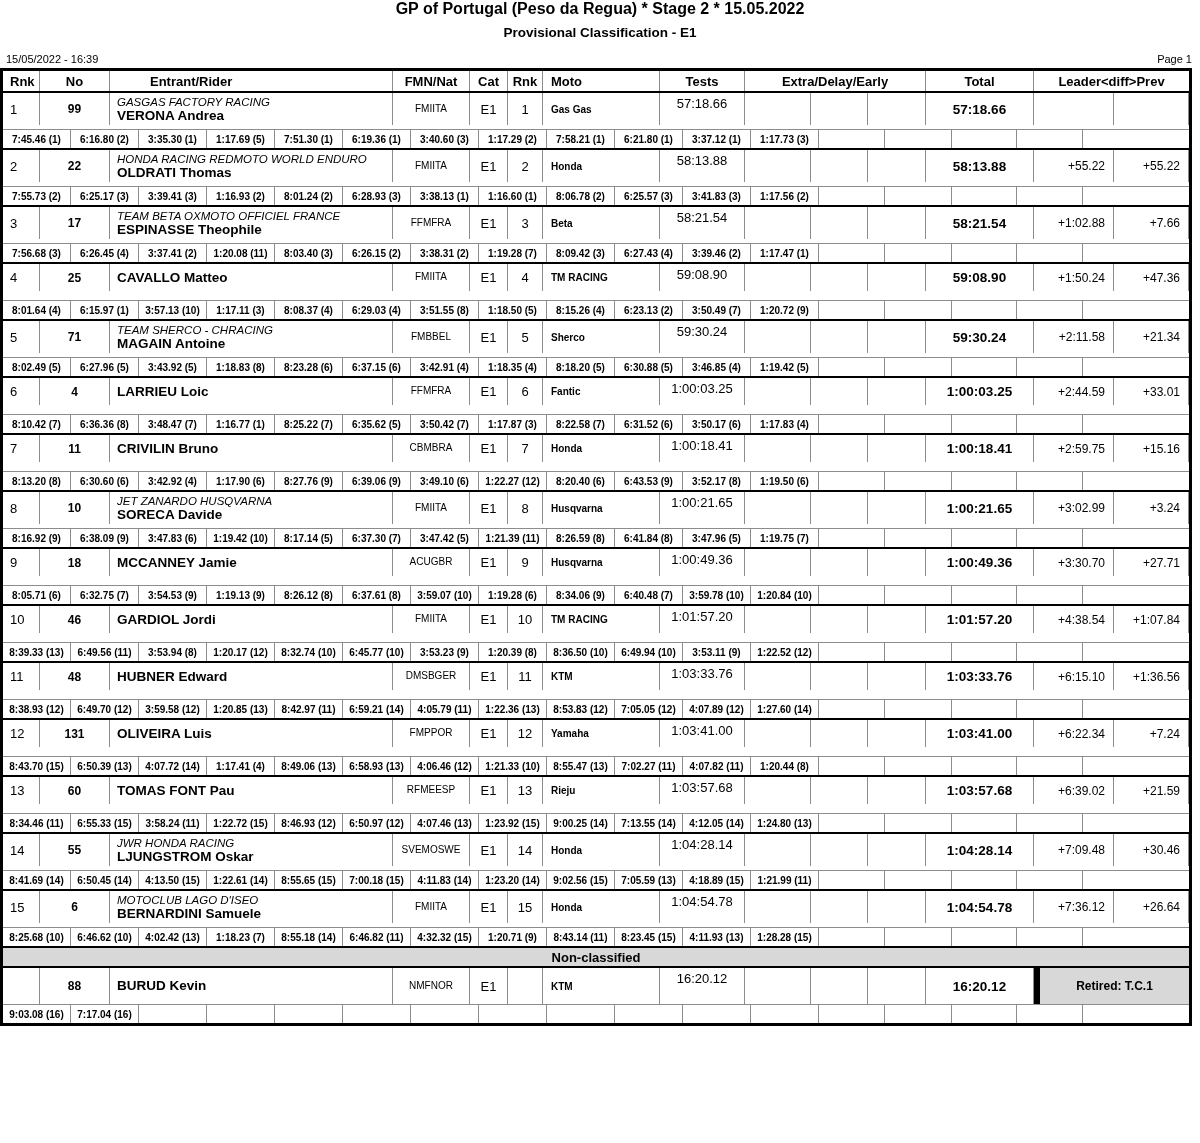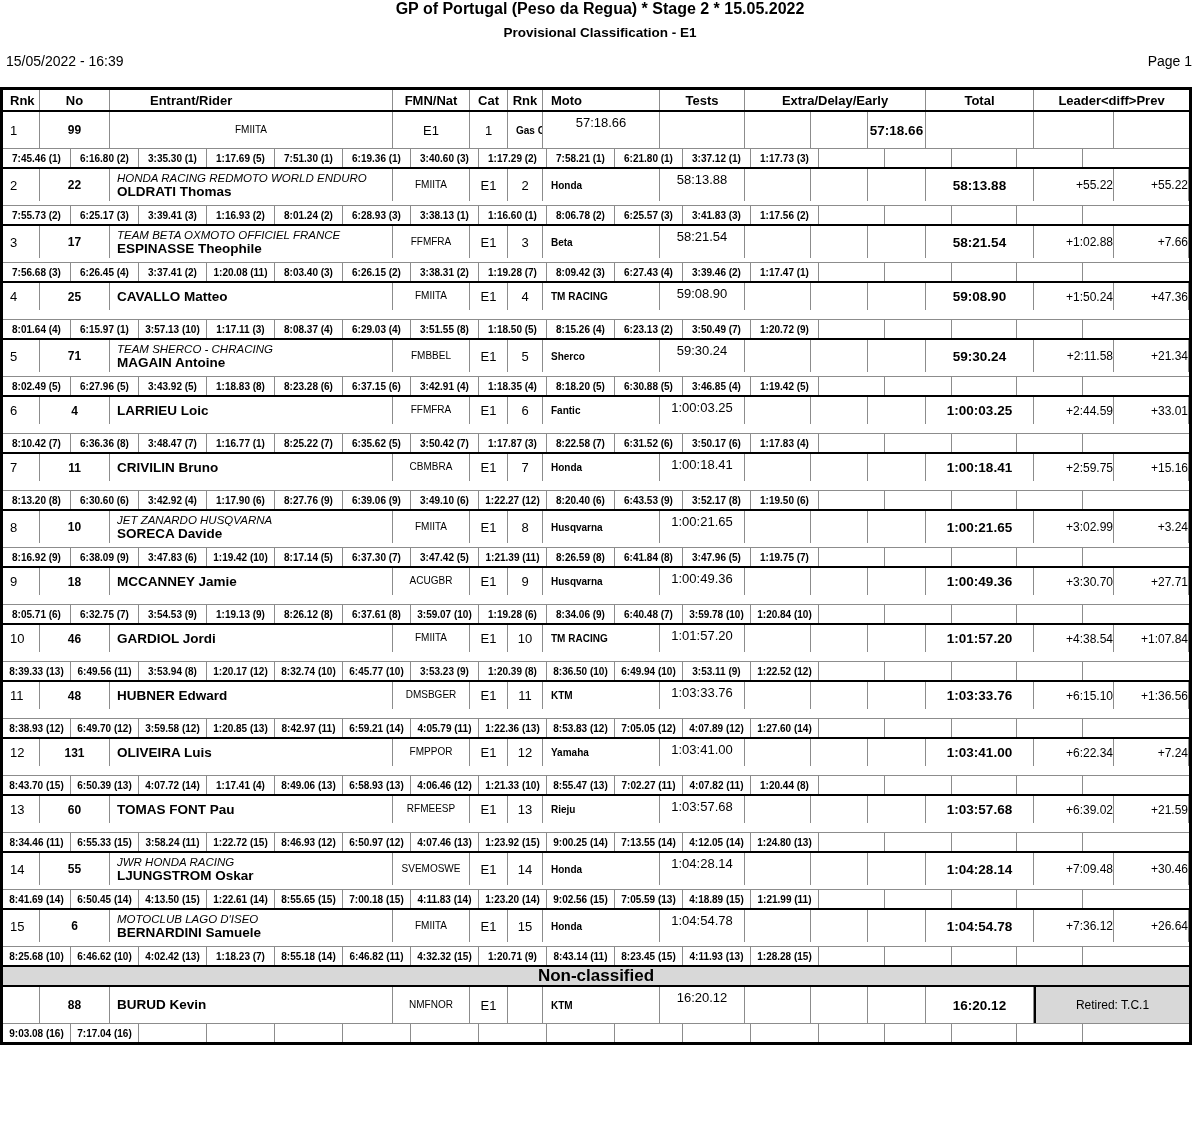--- a/index.html
+++ b/index.html
@@ -8,21 +8,21 @@
     width: 1200px; height: 1143px;
     font-family: "Liberation Sans", "DejaVu Sans", sans-serif;
     color: #000;
     position: relative;
   }
   .page-head { text-align: center; padding-top: 0; }
   .title { font-size: 16px; font-weight: bold; }
   .subtitle { font-size: 13.5px; font-weight: bold; margin-top: 7px; }
   .meta-row {
     display: flex; justify-content: space-between;
-    font-size: 14px; padding: 0 8px 0 6px; margin-top: 13px; margin-bottom: 18px;
+    font-size: 11px; padding: 0 8px 0 6px; margin-top: 13px; margin-bottom: 3px;
   }
   .race-table {
     margin: 0 5px 0 0;
     width: 1192px;
     border: 3px solid #000;
     background: #fff;
   }
   
   .header-row {
     display: grid;
@@ -60,47 +60,48 @@
     flex-direction: column; align-items: flex-start !important;
     justify-content: center; padding-left: 7px; line-height: 14px;
   }
   .team { font-style: italic; font-size: 11.5px; }
   .rider { font-weight: bold; font-size: 13.5px; }
   .fmn-cell { flex-direction: row; font-size: 10px; line-height: 12.5px; }
   .cat-cell, .rnk2-cell { font-size: 13px; }
   .moto-cell { justify-content: flex-start !important; padding-left: 8px; font-weight: bold; font-size: 10px; }
   .tests-cell { align-items: flex-start !important; padding-top: 3px; font-size: 13px; }
   .total-cell { font-weight: bold; font-size: 13.5px; }
-  .diff-cell, .prev-cell { justify-content: flex-end !important; font-size: 12px; }
+  .diff-cell, .prev-cell { justify-content: flex-end !important; padding-right: 8px; font-size: 12px; }
   .status-cell { display: none; }
   .entry.retired .status-cell {
     display: flex; grid-column: span 2;
     background: #d8d8d8; font-size: 12px;
-    border-left: 2px solid #000000;
+    border-left: 6px solid #000000;
+    font-weight: bold;
   }
   
   .sub-row {
     display: grid;
     grid-template-columns: repeat(12, 68px) 66px 67px 65px 66px auto;
     height: 19px;
     border-top: 1px solid #8c8c8c;
   }
   .time-cell {
     border-right: 1px solid #8c8c8c;
     display: flex; align-items: center; justify-content: center;
     font-size: 10px; font-weight: bold;
     overflow: hidden; white-space: nowrap;
   }
   .time-cell:last-child { border-right: none; }
   
   .nc-banner {
     height: 20px; background: #d8d8d8;
     border-bottom: 2px solid #000;
     display: flex; align-items: center; justify-content: center;
-    font-weight: bold; font-size: 17px;
+    font-weight: bold; font-size: 13px;
   }
 </style>
 </head>
 <body>
 
 <div class="page-head">
   <div class="title">GP of Portugal (Peso da Regua) * Stage 2 * 15.05.2022</div>
   <div class="subtitle">Provisional Classification - E1</div>
 </div>
 <div class="meta-row">
@@ -121,20 +122,24 @@
     <div>Extra/Delay/Early</div>
     <div>Total</div>
     <div>Leader&lt;diff&gt;Prev</div>
   </div>
 
   <div>
   <div class="entry">
     <div class="main-row">
       <div class="cell rnk-cell">1</div>
       <div class="cell no-cell">99</div>
+      <div class="cell entrant-cell">
+        <div class="team">GASGAS FACTORY RACING</div>
+        <div class="rider">VERONA Andrea</div>
+      </div>
       <div class="cell fmn-cell">
         <div>FMI</div>
         <div>ITA</div>
       </div>
       <div class="cell cat-cell">E1</div>
       <div class="cell rnk2-cell">1</div>
       <div class="cell moto-cell">Gas Gas</div>
       <div class="cell tests-cell">57:18.66</div>
       <div class="cell"></div>
       <div class="cell"></div>

